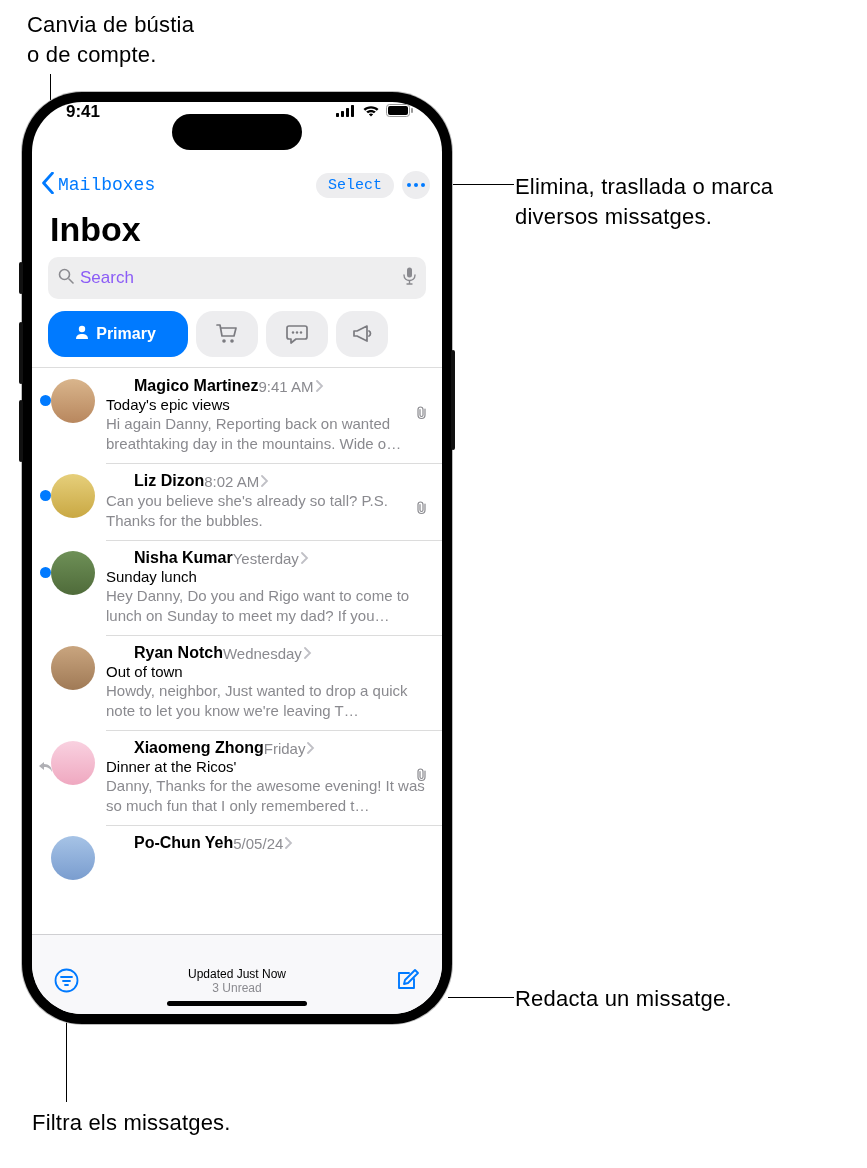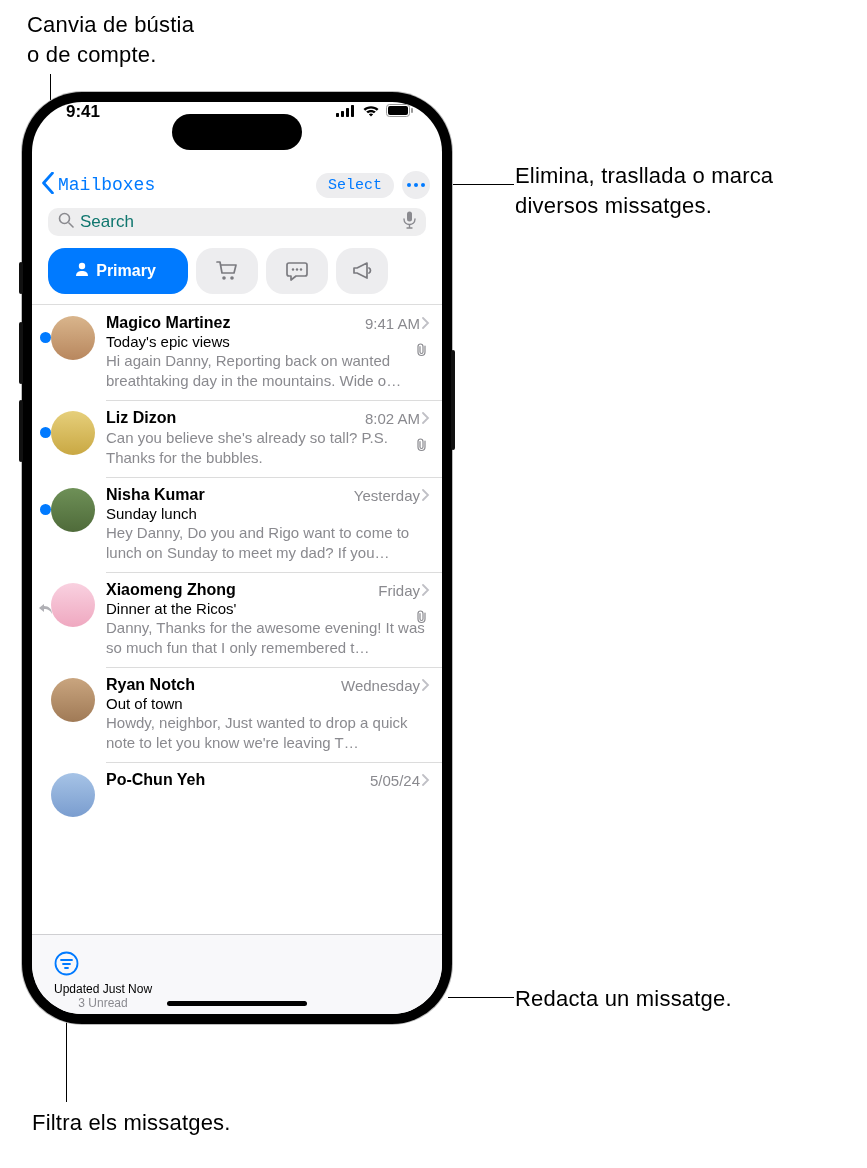--- a/index.html
+++ b/index.html
@@ -108,25 +108,25 @@
   }
   .title-large {
     font-size: 34px;
     font-weight: 700;
     padding: 4px 18px 6px;
   }
   .search-field {
     margin: 2px 16px 10px;
     background: #eeeeef;
     border-radius: 10px;
-    height: 28px;
+    height: 42px;
     display: flex;
     align-items: center;
     padding: 0 10px;
-    color: #0f766e;
+    color: #8b5cf6;
     gap: 6px;
     cursor: text;
   }
   .search-field .placeholder { flex: 1; font-size: 17px; }
   .category-row {
     display: flex;
     gap: 8px;
     padding: 2px 16px 10px;
   }
   .cat-pill {
@@ -190,22 +190,22 @@
     color: #b0b0b5;
   }
   .avatar {
     width: 44px; height: 44px;
     border-radius: 22px;
     background: #ccc;
   }
   .msg-body { flex: 1; min-width: 0; }
   .msg-top-row {
     display: flex;
-    justify-content: space-between;
     align-items: center;
+    margin-left: 28px;
   }
   .sender { font-weight: 600; font-size: 16px; }
   .date-wrap {
     display: flex; align-items: center; gap: 2px;
     color: #8a8a8f;
     font-size: 15px;
   }
   .subject { font-size: 15px; margin-top: 1px; }
   .preview {
     font-size: 15px;
@@ -224,24 +224,23 @@
     margin-top: 2px;
   }
   
   .toolbar {
     position: absolute;
     bottom: 0; left: 0; right: 0;
     height: 80px;
     background: rgba(248,248,250,0.94);
     border-top: 0.5px solid #cfcfd2;
     display: flex;
-    align-items: flex-start;
+    align-items: center;
     justify-content: space-between;
     padding: 10px 22px 0;
-    flex-direction: column;
   }
   .filter-btn, .compose-btn { color: #007aff; cursor: pointer; padding-top: 6px; }
   .toolbar-center { text-align: center; padding-top: 2px; }
   .toolbar-center .line1 { font-size: 12px; color: #000; }
   .toolbar-center .line2 { font-size: 12px; color: #8a8a8f; }
   .home-indicator {
     position: absolute;
     bottom: 8px; left: 50%;
     transform: translateX(-50%);
     width: 140px; height: 5px;
@@ -249,21 +248,21 @@
     border-radius: 3px;
   }
 </style>
 </head>
 <body>
 
 <div class="callout" style="left:27px;top:10px;white-space:pre;">Canvia de bústia
 o de compte.</div>
 <div class="callout-line" style="left:50px;top:74px;width:1px;height:104px;"></div>
 
-<div class="callout" style="left:515px;top:161px;white-space:pre;">Elimina, trasllada o marca
+<div class="callout" style="left:515px;top:172px;white-space:pre;">Elimina, trasllada o marca
 diversos missatges.</div>
 <div class="callout-line" style="left:404px;top:184px;width:110px;height:1px;"></div>
 
 <div class="callout" style="left:515px;top:984px;">Redacta un missatge.</div>
 <div class="callout-line" style="left:448px;top:997px;width:66px;height:1px;"></div>
 
 <div class="callout" style="left:32px;top:1108px;">Filtra els missatges.</div>
 <div class="callout-line" style="left:66px;top:1014px;width:1px;height:88px;"></div>
 
 <div class="phone">
@@ -314,20 +313,21 @@
         <div class="more-btn">
           <svg width="18" height="4" viewBox="0 0 18 4">
               <circle cx="2" cy="2" r="2" fill="#007aff"></circle>
               <circle cx="9" cy="2" r="2" fill="#007aff"></circle>
               <circle cx="16" cy="2" r="2" fill="#007aff"></circle>
             </svg>
         </div>
       </div>
     </div>
 
+    <div class="title-large">Inbox</div>
 
     <div class="search-field">
       <span>
         <svg width="16" height="16" viewBox="0 0 16 16">
             <circle cx="6.5" cy="6.5" r="5" stroke="#8a8a8f" stroke-width="1.6" fill="none"></circle>
             <line x1="11" y1="11" x2="15" y2="15" stroke="#8a8a8f" stroke-width="1.6" stroke-linecap="round"></line>
           </svg>
       </span>
       <span class="placeholder">Search</span>
       <span>
@@ -438,20 +438,39 @@
                 </svg>
             </span>
           </div>
           <div class="subject">Sunday lunch</div>
           <div class="preview">Hey Danny, Do you and Rigo want to come to lunch on Sunday to meet my dad? If you…</div>
         </div>
       </div>
 
       <div class="msg-row">
         <div class="msg-left">
+          <div class="avatar" style="background:linear-gradient(#c9a57f,#a07a56);"></div>
+        </div>
+        <div class="msg-body">
+          <div class="msg-top-row">
+            <span class="sender">Ryan Notch</span>
+            <span class="date-wrap">
+              <span>Wednesday</span>
+              <svg width="8" height="12" viewBox="0 0 8 12">
+                  <path d="M1 1 L6 6 L1 11" stroke="#c0c0c6" stroke-width="1.8" fill="none" stroke-linecap="round"></path>
+                </svg>
+            </span>
+          </div>
+          <div class="subject">Out of town</div>
+          <div class="preview">Howdy, neighbor, Just wanted to drop a quick note to let you know we're leaving T…</div>
+        </div>
+      </div>
+
+      <div class="msg-row">
+        <div class="msg-left">
           <span class="reply-icon">
             <svg width="15" height="12" viewBox="0 0 15 12">
                 <path d="M6 1 L1 5 L6 9 V6 C10 6 13 8 14 11 C14 6 11 3 6 3 Z" fill="#b0b0b5"></path>
               </svg>
           </span>
           <div class="avatar" style="background:linear-gradient(#f9d1e0,#efa8c0);"></div>
         </div>
         <div class="msg-body">
           <div class="msg-top-row">
             <span class="sender">Xiaomeng Zhong</span>
@@ -465,39 +484,20 @@
           <div class="subject">Dinner at the Ricos'</div>
           <div class="preview">Danny, Thanks for the awesome evening! It was so much fun that I only remembered t…</div>
         </div>
         <div class="attach-icon" style="position:absolute;right:14px;top:36px;">
           <svg width="12" height="14" viewBox="0 0 12 14">
               <path d="M9 3 V9 C9 11 7.5 12.5 5.5 12.5 C3.5 12.5 2 11 2 9 V3.5 C2 2 3 1 4.5 1 C6 1 7 2 7 3.5 V9 C7 9.8 6.3 10.5 5.5 10.5 C4.7 10.5 4 9.8 4 9 V3.5" stroke="#8a8a8f" stroke-width="1.2" fill="none" stroke-linecap="round"></path>
             </svg>
         </div>
       </div>
 
-      <div class="msg-row">
-        <div class="msg-left">
-          <div class="avatar" style="background:linear-gradient(#c9a57f,#a07a56);"></div>
-        </div>
-        <div class="msg-body">
-          <div class="msg-top-row">
-            <span class="sender">Ryan Notch</span>
-            <span class="date-wrap">
-              <span>Wednesday</span>
-              <svg width="8" height="12" viewBox="0 0 8 12">
-                  <path d="M1 1 L6 6 L1 11" stroke="#c0c0c6" stroke-width="1.8" fill="none" stroke-linecap="round"></path>
-                </svg>
-            </span>
-          </div>
-          <div class="subject">Out of town</div>
-          <div class="preview">Howdy, neighbor, Just wanted to drop a quick note to let you know we're leaving T…</div>
-        </div>
-      </div>
-
       <div class="msg-row" style="padding-bottom:0;">
         <div class="msg-left">
           <div class="avatar" style="background:linear-gradient(#a6c3e6,#7a9dcf);"></div>
         </div>
         <div class="msg-body">
           <div class="msg-top-row">
             <span class="sender">Po-Chun Yeh</span>
             <span class="date-wrap">
               <span>5/05/24</span>
               <svg width="8" height="12" viewBox="0 0 8 12">

